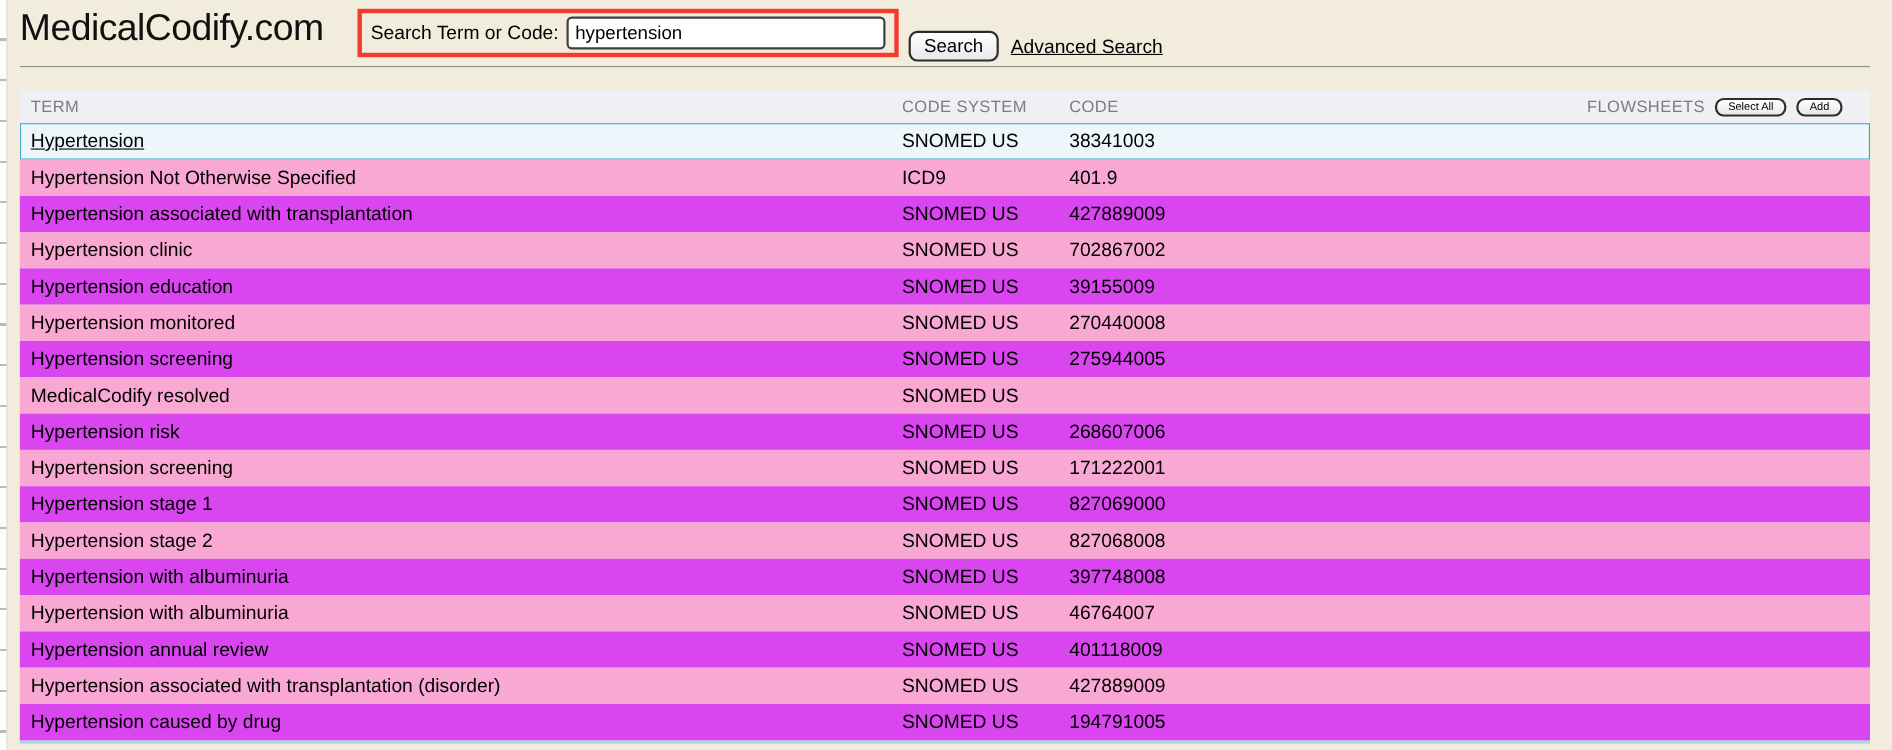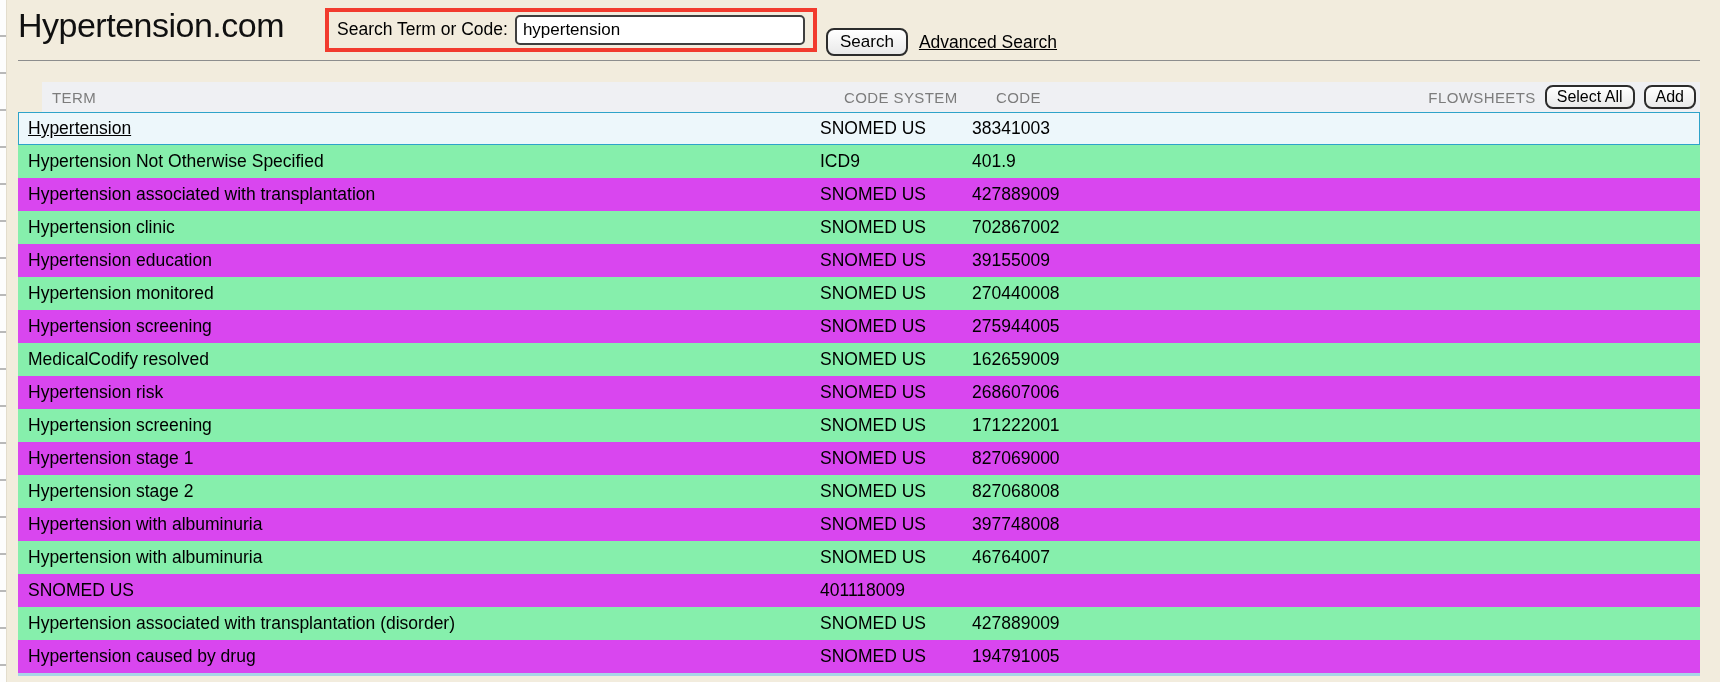--- a/index.html
+++ b/index.html
@@ -51,47 +51,47 @@
   }
   
   .table{
     position:absolute;left:18px;top:82px;width:1682px;
     border-bottom:3px solid #a8d5e6;
   }
   .thead{
     height:30px;background:#eff0f3;
     display:grid;grid-template-columns:792px 152px 420px 1fr;
     align-items:center;
-    color:#7c7c7c;font-size:15px;letter-spacing:0.4px;margin-left:24px;
+    color:#7c7c7c;font-size:15px;letter-spacing:0.4px;
   }
   .thead .cell{padding-left:10px;white-space:nowrap;}
   .flow-head{
     display:flex;justify-content:flex-end;align-items:center;
-    gap:9px;padding-right:4px;
-  }
-  .small-btn{font-size:16px;padding:1px 10px;border-radius:8px;}
+    gap:9px;padding-right:25px;
+  }
+  .small-btn{font-size:10px;padding:1px 10px;border-radius:8px;}
   .row{
     height:33px;background:#d946ef;
     display:grid;grid-template-columns:792px 152px 420px 1fr;
     align-items:center;font-size:17.5px;cursor:pointer;
   }
   .row .cell{padding-left:10px;white-space:nowrap;overflow:hidden;}
-  .row.stripe{background:#86efac;}
+  .row.stripe{background:#f9a8d4;}
   .row.selected{
     background:#edf7fb;
     box-shadow:inset 0 0 0 1px #2ea3c9;
   }
   .term-text.link{text-decoration:underline;}
 </style>
 </head>
 <body>
 
 <div class="left-strip"></div>
 
-<div class="site-title">Hypertension.com</div>
+<div class="site-title">MedicalCodify.com</div>
 
 <div class="search-area">
   <div class="annotation-box">
     <span class="search-label">Search Term or Code:</span>
     <input class="search-input" type="text" value="hypertension" style="">
   </div>
   <div class="search-right">
     <button class="btn search-btn">Search</button>
     <a class="advanced-link" href="#">Advanced Search</a>
   </div>
@@ -149,21 +149,20 @@
   </div>
       <div class="row">
     <div class="cell"><span class="term-text">Hypertension screening</span></div>
     <div class="cell system">SNOMED US</div>
     <div class="cell code">275944005</div>
     <div class="cell"></div>
   </div>
       <div class="row stripe">
     <div class="cell"><span class="term-text">MedicalCodify resolved</span></div>
     <div class="cell system">SNOMED US</div>
-    <div class="cell code">162659009</div>
     <div class="cell"></div>
   </div>
       <div class="row">
     <div class="cell"><span class="term-text">Hypertension risk</span></div>
     <div class="cell system">SNOMED US</div>
     <div class="cell code">268607006</div>
     <div class="cell"></div>
   </div>
       <div class="row stripe">
     <div class="cell"><span class="term-text">Hypertension screening</span></div>
@@ -189,20 +188,21 @@
     <div class="cell code">397748008</div>
     <div class="cell"></div>
   </div>
       <div class="row stripe">
     <div class="cell"><span class="term-text">Hypertension with albuminuria</span></div>
     <div class="cell system">SNOMED US</div>
     <div class="cell code">46764007</div>
     <div class="cell"></div>
   </div>
       <div class="row">
+    <div class="cell"><span class="term-text">Hypertension annual review</span></div>
     <div class="cell system">SNOMED US</div>
     <div class="cell code">401118009</div>
     <div class="cell"></div>
   </div>
       <div class="row stripe">
     <div class="cell"><span class="term-text">Hypertension associated with transplantation (disorder)</span></div>
     <div class="cell system">SNOMED US</div>
     <div class="cell code">427889009</div>
     <div class="cell"></div>
   </div>

